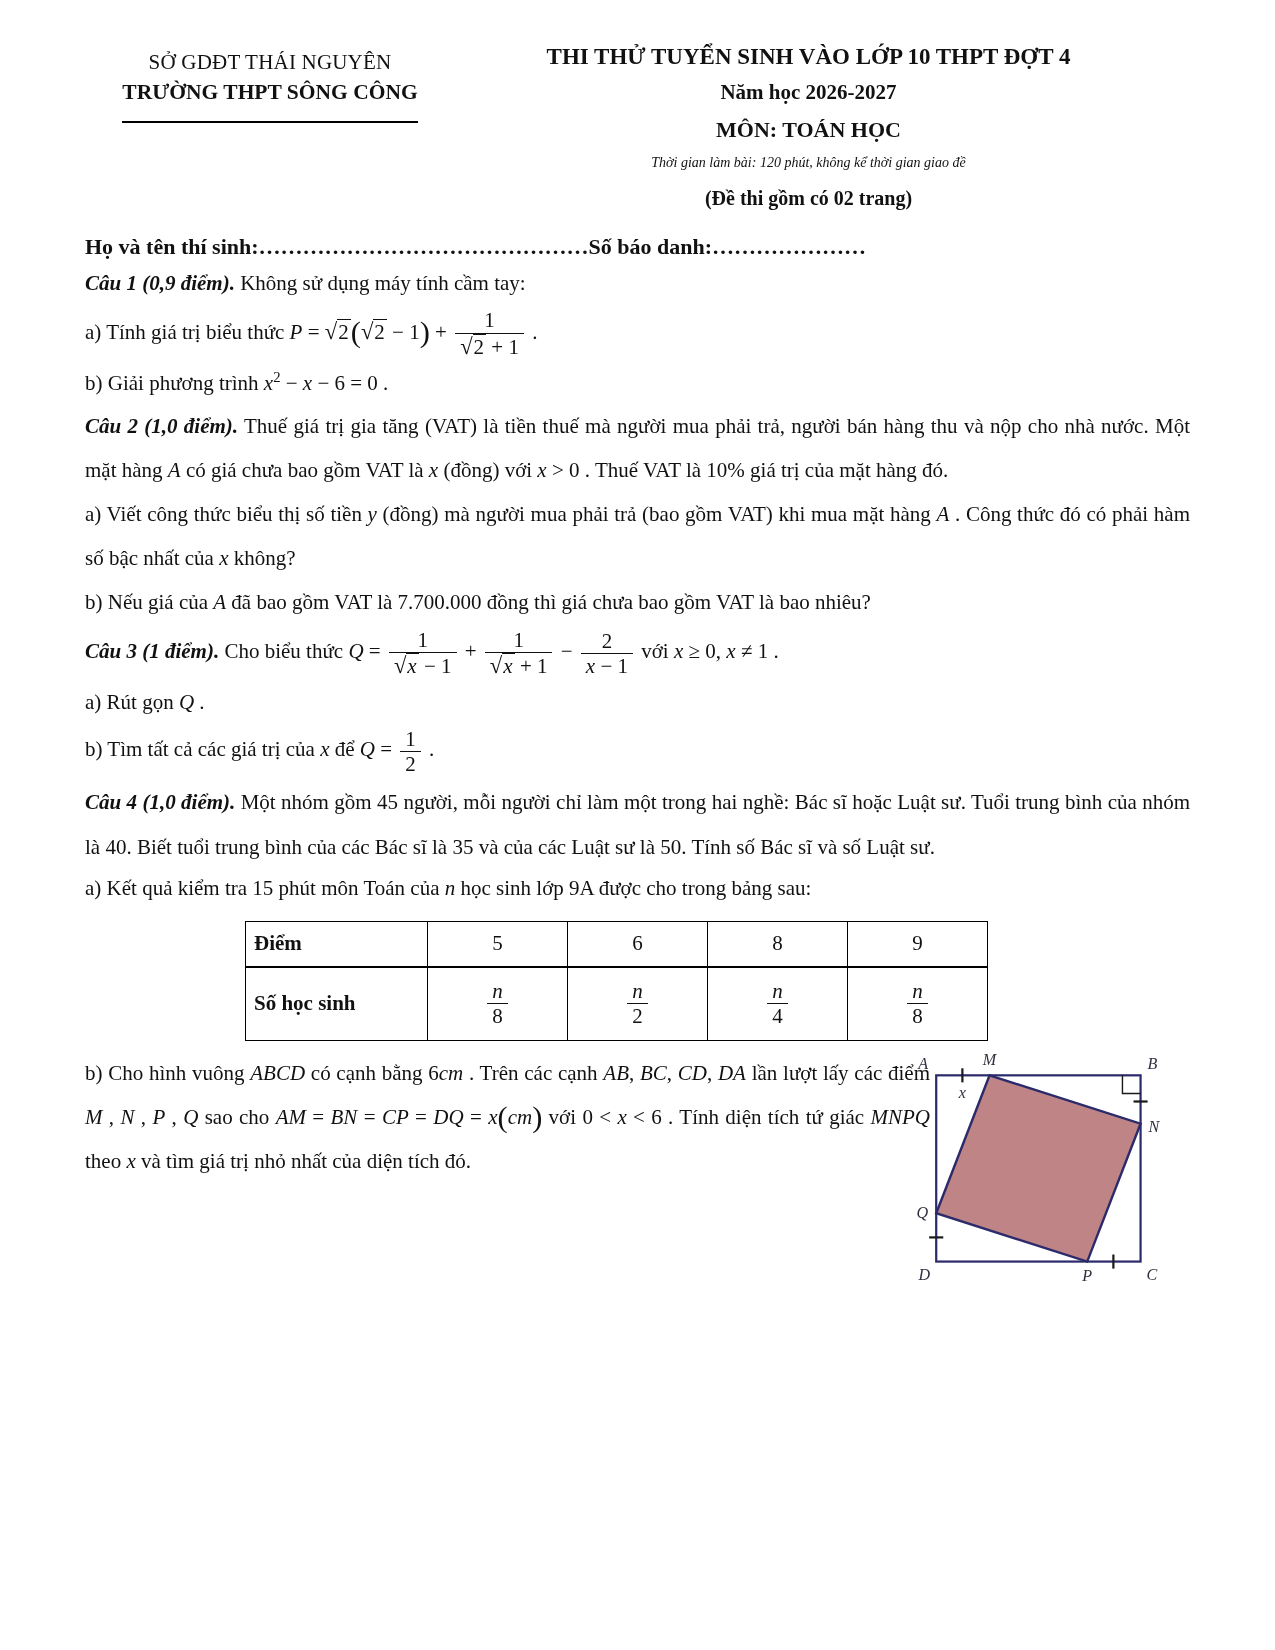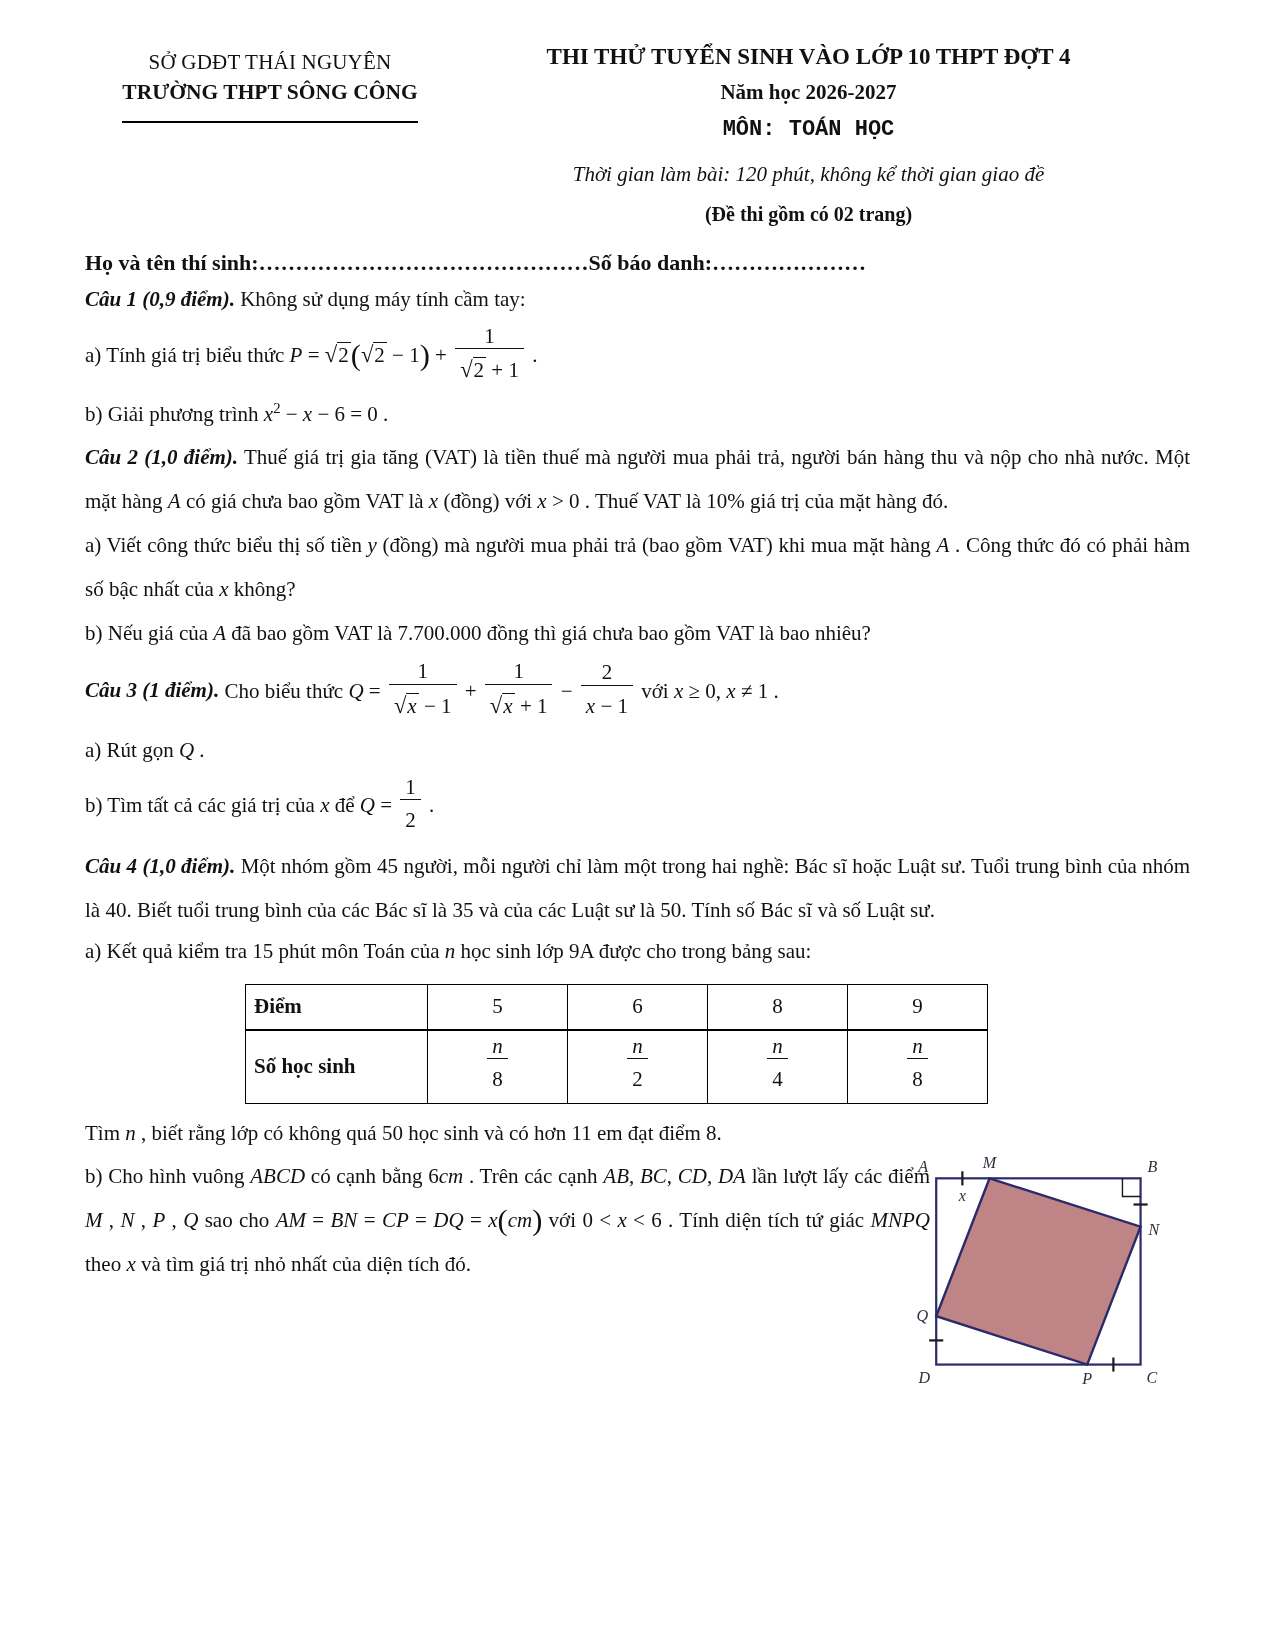--- a/index.html
+++ b/index.html
@@ -12,37 +12,37 @@
 
   
   .hdr{display:flex;align-items:flex-start;}
   .hdr-left{width:370px;text-align:center;padding-top:6px;}
   .hdr-left .org{font-size:21px;letter-spacing:.2px;}
   .hdr-left .school{margin-top:5px;}
   .hdr-left .u{font-weight:bold;font-size:21.5px;border-bottom:2.5px solid #000;padding-bottom:17px;}
   .hdr-right{flex:1;text-align:center;padding-right:28px;}
   .hdr-right .title{font-weight:bold;font-size:23px;}
   .hdr-right .year{font-weight:bold;font-size:21px;margin-top:10px;}
-  .hdr-right .subject{font-weight:bold;font-size:22px;margin-top:12px;font-family:Liberation Mono, monospace;}
-  .hdr-right .duration{font-style:italic;font-size:21px;margin-top:20px;}
+  .hdr-right .subject{font-weight:bold;font-size:22px;margin-top:12px;}
+  .hdr-right .duration{font-style:italic;font-size:14px;margin-top:12px;}
   .hdr-right .pages{font-weight:bold;font-size:20px;margin-top:16px;}
 
   
   .cand{font-weight:bold;font-size:22px;margin:24px 0 4px 0;white-space:nowrap;overflow:hidden;}
 
   
   .para{margin:0;text-align:justify;line-height:2.1;}
   .tight{line-height:1.9;}
   .qhead{font-weight:bold;font-style:italic;}
   .mathline{padding:4px 0;}
   .v{font-style:italic;font-family:"Liberation Serif","DejaVu Serif",serif;}
   sup{font-size:.7em;}
   .frac{display:inline-flex;flex-direction:column;vertical-align:middle;text-align:center;margin:0 3px;line-height:1.15;}
   .frac .fn{padding:0 5px;}
-  .frac .fd{border-top:1.6px solid #111;padding:8px 5px;}
+  .frac .fd{border-top:1.6px solid #111;padding:0 5px;}
   .sqrt{white-space:nowrap;}
   .sqrt .rad{font-size:1.08em;}
   .sqrt .bar{border-top:1.6px solid #111;padding:0 2px 0 1px;}
   .bp{font-size:1.45em;line-height:1;vertical-align:-0.1em;font-weight:400;}
 
   
   .stbl{border-collapse:collapse;margin:12px 0 10px 160px;}
   .stbl td{border:1.7px solid #000;text-align:center;vertical-align:middle;}
   .stbl tr:first-child td{border-bottom:2.6px solid #000;height:42px;}
   .stbl tr:last-child td{height:70px;}
@@ -133,21 +133,20 @@
               <span class="fd">4</span>
             </span></td>
         <td class="val"><span class="frac">
               <span class="fn"><i class="v">n</i></span>
               <span class="fd">8</span>
             </span></td>
       </tr>
     </tbody>
   </table>
 
-  <p class="para tight">Tìm <i class="v">n</i> , biết rằng lớp có không quá 50 học sinh và có hơn 11 em đạt điểm 8.</p>
 
   <div class="q5b-wrap">
     <p class="para q5b">b) Cho hình vuông <i class="v">ABCD</i> có cạnh bằng 6<i class="v">cm</i> . Trên các cạnh <i class="v">AB</i>, <i class="v">BC</i>, <i class="v">CD</i>, <i class="v">DA</i> lần lượt lấy các điểm <i class="v">M</i> , <i class="v">N</i> , <i class="v">P</i> , <i class="v">Q</i> sao cho <i class="v">AM</i> = <i class="v">BN</i> = <i class="v">CP</i> = <i class="v">DQ</i> = <i class="v">x</i><span class="bp">(</span><i class="v">cm</i><span class="bp">)</span> với 0 &lt; <i class="v">x</i> &lt; 6 . Tính diện tích tứ giác <i class="v">MNPQ</i> theo <i class="v">x</i> và tìm giá trị nhỏ nhất của diện tích đó.</p>
 
     <svg class="fig-svg" viewBox="0 0 300 260" aria-hidden="true">
 
       <rect x="32" y="30" width="203" height="185" fill="none" stroke-width="2.2" stroke="#2b2a6b"></rect>
 
       <polygon points="85,30 235,78 182,215 32,167" stroke-width="2.4" fill="#be8486" stroke="#2b2a6b"></polygon>
 

